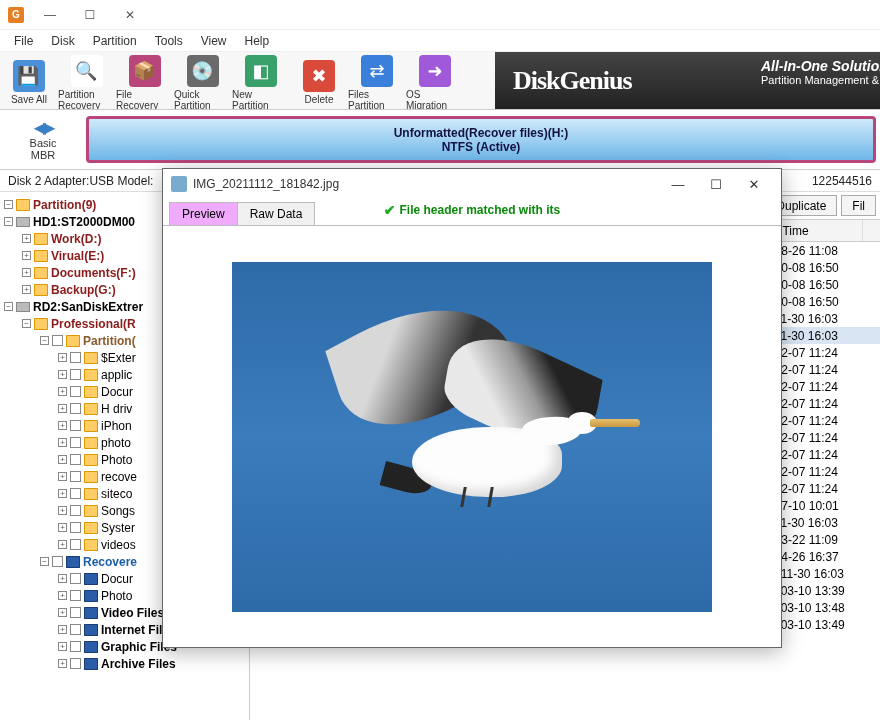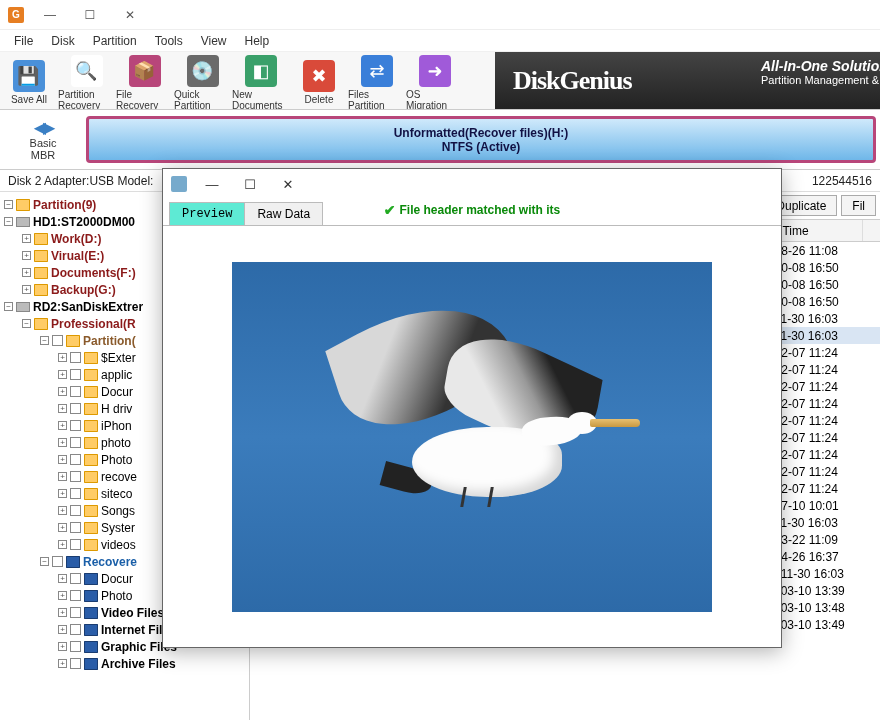--- a/index.html
+++ b/index.html
@@ -60,21 +60,21 @@
 .ficon { width:13px; height:13px; background:#fc6; margin-right:3px; border:1px solid #d90; flex-shrink:0;}
 .ficon.img { background:#4ac; border-color:#289;}
 
 
 .popup { position:absolute; left:162px; top:168px; width:620px; height:480px; background:#fff; border:1px solid #666; box-shadow:0 4px 20px rgba(0,0,0,0.3); display:flex; flex-direction:column;}
 .popup .ptitle { height:30px; display:flex; align-items:center; padding:0 8px; font-size:12px; color:#333;}
 .popup .ptitle .picon { width:16px; height:16px; background:#7ac; margin-right:6px; border-radius:2px;}
 .popup .pctrl { width:38px; height:28px; display:flex; align-items:center; justify-content:center; font-size:13px;}
 .popup .ptabs { height:26px; display:flex; align-items:flex-end; background:#fff; padding-left:6px; position:relative;}
 .popup .ptabs .tab { padding:4px 12px; border:1px solid #bbb; border-bottom:none; font-size:12px; background:#f0f0f0; margin-right:-1px;}
-.popup .ptabs .tab.active { background:#5eead4;font-family:Liberation Mono, monospace; }
+.popup .ptabs .tab.active { background:#f0abfc; }
 .popup .pstatus { position:absolute; left:0; right:0; text-align:center; top:3px; font-size:12px; font-weight:bold; color:#0a8a0a; display:flex; align-items:center; justify-content:center; gap:4px; pointer-events:none;}
 .popup .pstatus .check { color:#2a2; font-size:14px;}
 .popup .pbody { flex:1; border-top:1px solid #bbb; background:#fff; display:flex; align-items:center; justify-content:center; padding:20px;}
 .preview-img { width:480px; height:350px; background:linear-gradient(#2d6aa8 0%, #3b7cbc 50%, #2d6aa8 100%); display:flex; align-items:center; justify-content:center; position:relative; overflow:hidden;}
 
 
 .bird { position:relative; width:300px; height:200px;}
 .wing1 { position:absolute; left:10px; top:-30px; width:180px; height:110px; background:linear-gradient(135deg,#d8d8d8 30%,#888 50%,#333 70%); border-radius: 0 80% 20% 60%; transform:rotate(-28deg) skewX(-10deg);}
 .wing2 { position:absolute; right:20px; top:10px; width:160px; height:90px; background:linear-gradient(45deg,#e8e8e8 30%,#999 55%,#222 75%); border-radius: 60% 0 70% 20%; transform:rotate(25deg) skewX(15deg);}
 .bodyb { position:absolute; left:90px; top:90px; width:150px; height:70px; background:#fdfdfd; border-radius:50% 40% 45% 50%; box-shadow:inset -8px -6px 12px rgba(0,0,0,0.15);}
@@ -115,21 +115,21 @@
   <div class="tool">
       <div class="ticon" style="background:#b8467a;color:#fff">📦</div>
       <span>File Recovery</span>
     </div>
   <div class="tool">
       <div class="ticon" style="background:#6a6a6a;color:#fff">💿</div>
       <span>Quick Partition</span>
     </div>
   <div class="tool">
       <div class="ticon" style="background:#3aa06a;color:#fff">◧</div>
-      <span>New Documents</span>
+      <span>New Partition</span>
     </div>
   <div class="tool">
       <div class="ticon" style="background:#d94a3a;color:#fff">✖</div>
       <span>Delete</span>
     </div>
   <div class="tool">
       <div class="ticon" style="background:#3a7fd9;color:#fff">⇄</div>
       <span>Files Partition</span>
     </div>
   <div class="tool">
@@ -540,20 +540,21 @@
             <span class="c-date">2020-03-10 13:49</span>
           </div>
         </div>
     </div>
   </div>
 </div>
 
 <div class="popup">
   <div class="ptitle">
     <div class="picon"></div>
+    <div style="flex:1">IMG_20211112_181842.jpg</div>
     <div class="pctrl">—</div>
     <div class="pctrl">☐</div>
     <div class="pctrl">✕</div>
   </div>
   <div class="ptabs">
     <div class="tab active">Preview</div>
     <div class="tab">Raw Data</div>
     <div class="pstatus">
         <span class="check">✔</span>
         <span>File header matched with its</span>

